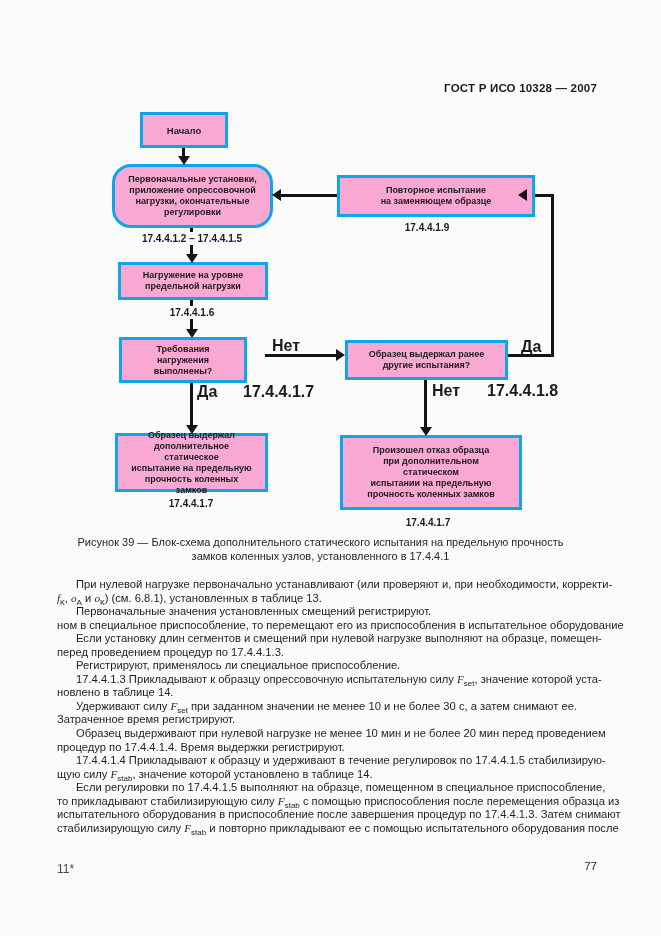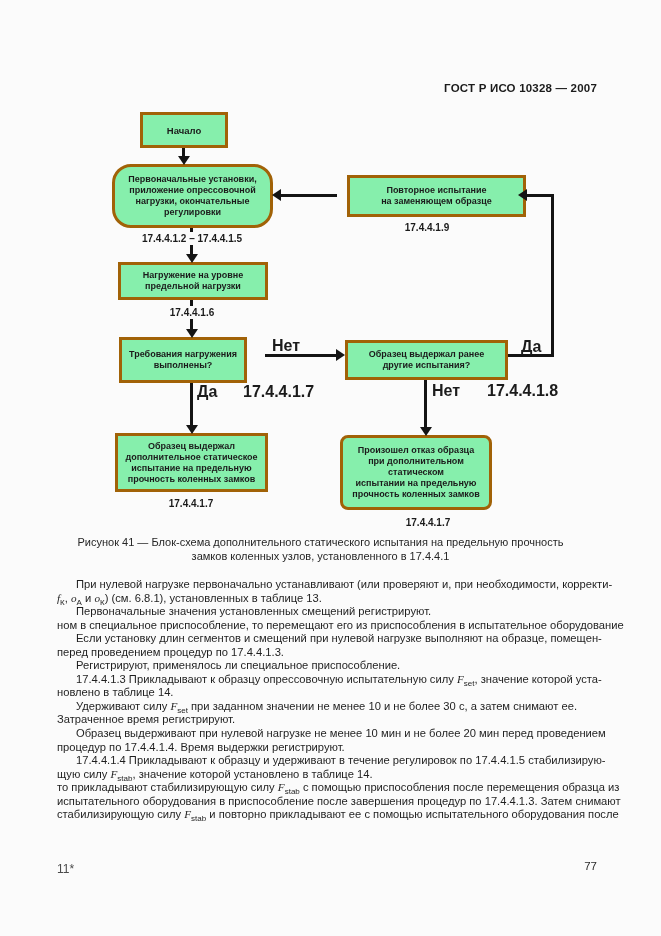--- a/index.html
+++ b/index.html
@@ -3,23 +3,23 @@
 <meta charset="utf-8">
 <style>
   html,body{margin:0;padding:0;background:#fbfbfb;}
   .page{
     position:relative;width:661px;height:936px;background:#fbfbfb;
     font-family:"Liberation Sans",sans-serif;color:#1b1b1b;overflow:hidden;
   }
   .hdr{position:absolute;top:82px;right:64px;font-size:11.5px;font-weight:bold;letter-spacing:.2px;}
   
   .fc-box{
-    position:absolute;border:3px solid #a16207;background:#86efac;box-sizing:border-box;
+    position:absolute;border:3px solid #0ea5e9;background:#f9a8d4;box-sizing:border-box;
     display:flex;align-items:center;justify-content:center;text-align:center;
-    font-weight:bold;font-size:9px;line-height:11px;white-space:pre-line;z-index:2;padding:2px;
+    font-weight:bold;font-size:9px;line-height:11px;white-space:pre-line;z-index:2;padding:13px;
   }
   .fc-line{position:absolute;background:#141414;z-index:1;}
   .fc-ref{
     position:absolute;font-weight:bold;font-size:10px;text-align:center;
     background:#fbfbfb;z-index:3;line-height:13px;
   }
   .fc-lbl{position:absolute;font-weight:bold;font-size:16px;z-index:3;line-height:12px;}
   .ar-d{position:absolute;width:0;height:0;border-left:6px solid transparent;border-right:6px solid transparent;border-top:9px solid #141414;z-index:2;}
   .ar-l{position:absolute;width:0;height:0;border-top:6px solid transparent;border-bottom:6px solid transparent;border-right:9px solid #141414;z-index:2;}
   .ar-r{position:absolute;width:0;height:0;border-top:6px solid transparent;border-bottom:6px solid transparent;border-left:9px solid #141414;z-index:2;}
@@ -53,27 +53,27 @@
 предельной нагрузки</div>
 
     <div class="fc-box" style="left:119px;top:337px;width:128px;height:46px;">Требования нагружения
 выполнены?</div>
 
     <div class="fc-box" style="left:115px;top:433px;width:153px;height:59px;">Образец выдержал
 дополнительное статическое
 испытание на предельную
 прочность коленных замков</div>
 
-    <div class="fc-box" style="left:347px;top:175px;width:179px;height:42px;">Повторное испытание
+    <div class="fc-box" style="left:337px;top:175px;width:198px;height:42px;">Повторное испытание
 на заменяющем образце</div>
 
     <div class="fc-box" style="left:345px;top:340px;width:163px;height:40px;">Образец выдержал ранее
 другие испытания?</div>
 
-    <div class="fc-box" style="left:340px;top:435px;width:152px;height:75px;border-radius:8px;">Произошел отказ образца
+    <div class="fc-box" style="left:340px;top:435px;width:182px;height:75px;">Произошел отказ образца
 при дополнительном статическом
 испытании на предельную
 прочность коленных замков</div>
 
     <div class="fc-line" style="left:182px;top:148px;width:3px;height:10px;"></div>
     <div class="ar-d" style="left:178px;top:156px;"></div>
 
     <div class="fc-line" style="left:190px;top:228px;width:3px;height:28px;"></div>
     <div class="fc-ref" style="left:127px;top:232px;width:130px;">17.4.4.1.2 – 17.4.4.1.5</div>
     <div class="ar-d" style="left:186px;top:254px;"></div>
@@ -103,39 +103,40 @@
 
     <div class="fc-line" style="left:424px;top:380px;width:3px;height:48px;"></div>
     <div class="fc-lbl" style="left:432px;top:385px;">Нет</div>
     <div class="fc-lbl" style="left:487px;top:385px;">17.4.4.1.8</div>
     <div class="ar-d" style="left:420px;top:427px;"></div>
 
     <div class="fc-ref" style="left:131px;top:497px;width:120px;">17.4.4.1.7</div>
     <div class="fc-ref" style="left:368px;top:516px;width:120px;">17.4.4.1.7</div>
   </div>
 
-  <div class="cap">Рисунок 41 — Блок-схема дополнительного статического испытания на предельную прочность
+  <div class="cap">Рисунок 39 — Блок-схема дополнительного статического испытания на предельную прочность
 замков коленных узлов, установленного в 17.4.4.1</div>
 
   <div class="bodytext">
     <div class="bl ind">При нулевой нагрузке первоначально устанавливают (или проверяют и, при необходимости, корректи-</div>
     <div class="bl"><i>f</i><sub>К</sub>, <i>o</i><sub>А</sub> и <i>o</i><sub>К</sub>) (см. 6.8.1), установленных в таблице 13.</div>
     <div class="bl ind">Первоначальные значения установленных смещений регистрируют.</div>
     <div class="bl">ном в специальное приспособление, то перемещают его из приспособления в испытательное оборудование</div>
     <div class="bl ind">Если установку длин сегментов и смещений при нулевой нагрузке выполняют на образце, помещен-</div>
     <div class="bl">перед проведением процедур по 17.4.4.1.3.</div>
     <div class="bl ind">Регистрируют, применялось ли специальное приспособление.</div>
     <div class="bl ind">17.4.4.1.3 Прикладывают к образцу опрессовочную испытательную силу <i>F</i><sub>set</sub>, значение которой уста-</div>
     <div class="bl">новлено в таблице 14.</div>
     <div class="bl ind">Удерживают силу <i>F</i><sub>set</sub> при заданном значении не менее 10 и не более 30 с, а затем снимают ее.</div>
     <div class="bl">Затраченное время регистрируют.</div>
     <div class="bl ind">Образец выдерживают при нулевой нагрузке не менее 10 мин и не более 20 мин перед проведением</div>
     <div class="bl">процедур по 17.4.4.1.4. Время выдержки регистрируют.</div>
     <div class="bl ind">17.4.4.1.4 Прикладывают к образцу и удерживают в течение регулировок по 17.4.4.1.5 стабилизирую-</div>
     <div class="bl">щую силу <i>F</i><sub>stab</sub>, значение которой установлено в таблице 14.</div>
+    <div class="bl ind">Если регулировки по 17.4.4.1.5 выполняют на образце, помещенном в специальное приспособление,</div>
     <div class="bl">то прикладывают стабилизирующую силу <i>F</i><sub>stab</sub> с помощью приспособления после перемещения образца из</div>
     <div class="bl">испытательного оборудования в приспособление после завершения процедур по 17.4.4.1.3. Затем снимают</div>
     <div class="bl">стабилизирующую силу <i>F</i><sub>stab</sub> и повторно прикладывают ее с помощью испытательного оборудования после</div>
   </div>
 
   <div class="ft-l">11*</div>
   <div class="ft-r">77</div>
 
 </div>
 

